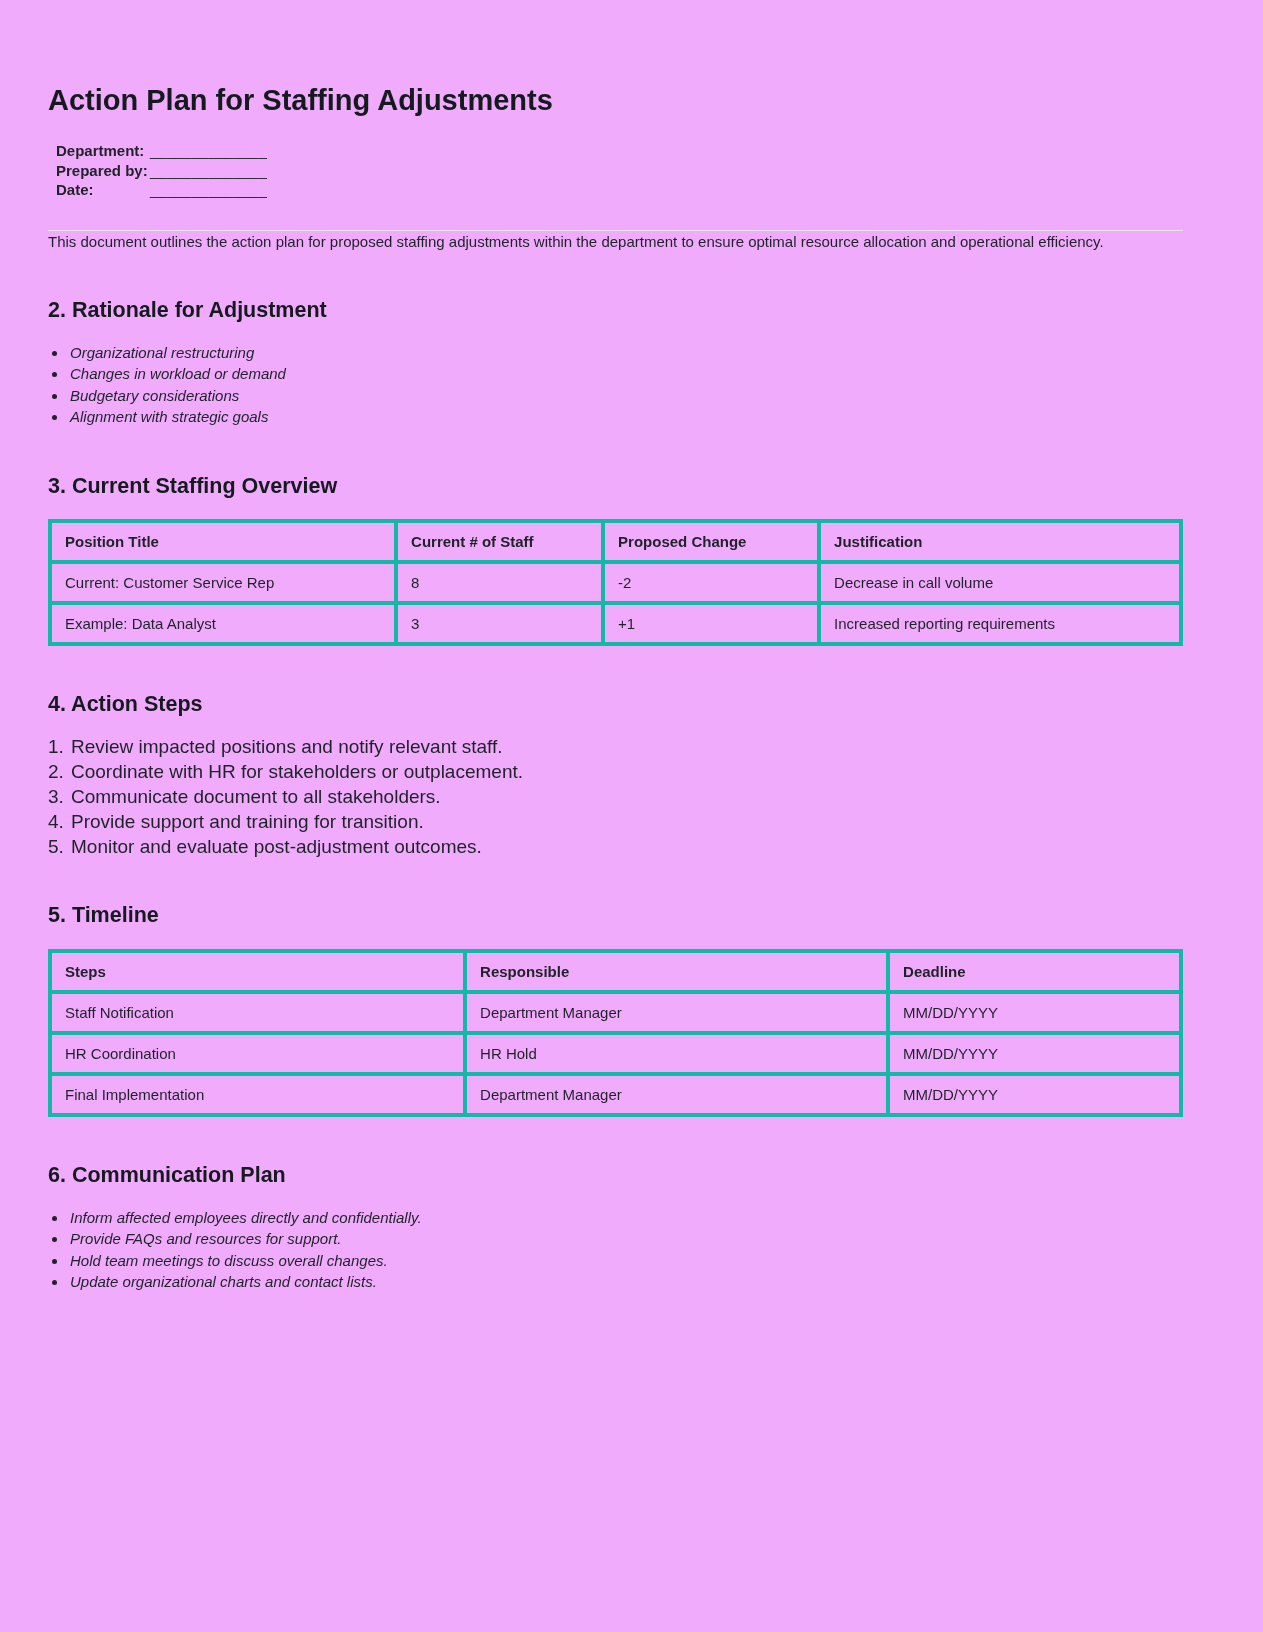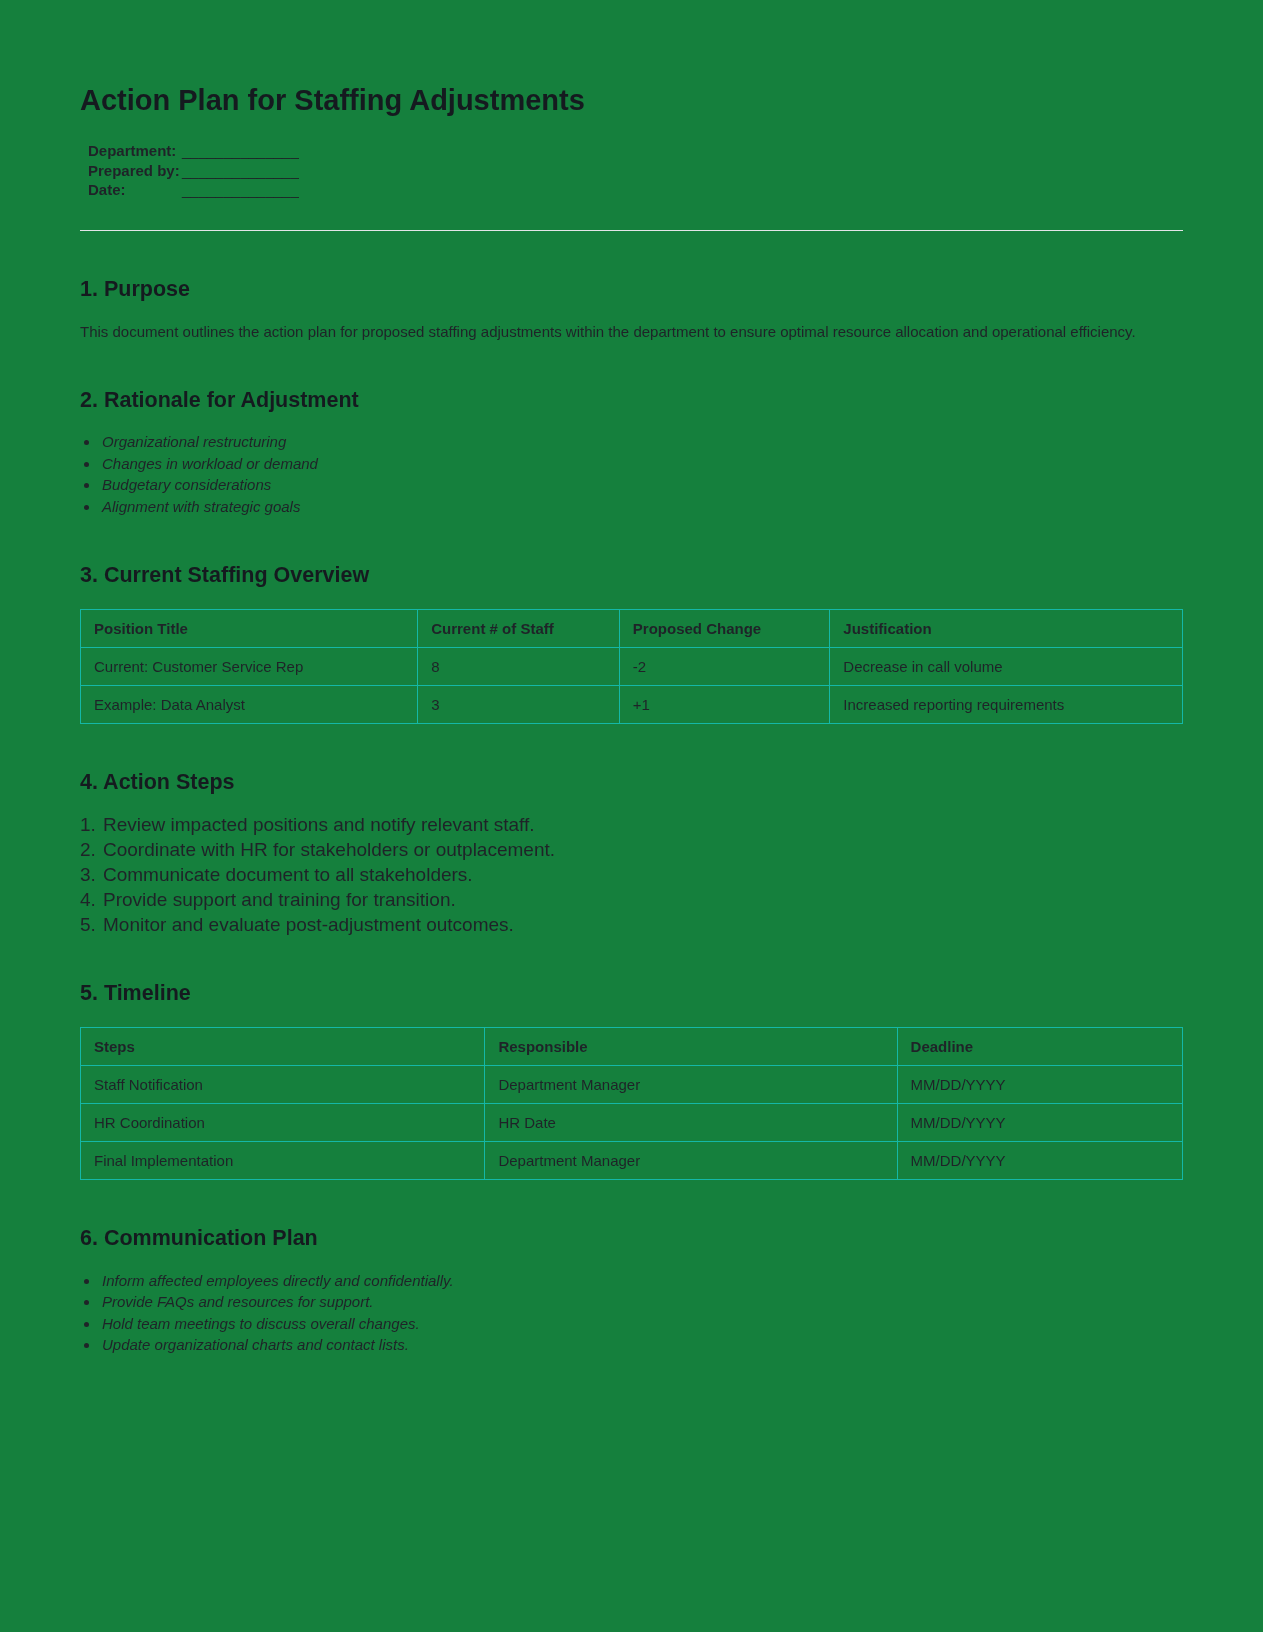--- a/index.html
+++ b/index.html
@@ -1,22 +1,22 @@
 <!DOCTYPE html>
 <html><head>
 <meta charset="utf-8">
 <style>
   html, body { margin: 0; padding: 0; background: #ffffff; }
   .page {
     position: relative;
     width: 1263px;
     height: 1632px;
     box-sizing: border-box;
-    padding: 84px 80px 40px 80px;
-    background: #15803d;
+    padding: 84px 80px 40px 48px;
+    background: #f0abfc;
     font-family: "Liberation Sans", "DejaVu Sans", sans-serif;
     color: #1f2328;
     overflow: hidden;
   }
   h1.doc-title {
     margin: 0 0 24px 0;
     font-size: 29px;
     line-height: 1.15;
     font-weight: 700;
     color: #151a1f;
@@ -62,21 +62,21 @@
     margin-bottom: 4px;
     padding-left: 2px;
   }
   table.doc-table {
     border-collapse: collapse;
     width: 100%;
     margin-top: 20px;
     table-layout: fixed;
   }
   table.doc-table th, table.doc-table td {
-    border: 1px solid #14b8a6;
+    border: 4px solid #14b8a6;
     padding: 10px 13px;
     font-size: 15px;
     line-height: 17px;
     text-align: left;
     vertical-align: middle;
     overflow: hidden;
   }
   table.doc-table th { font-weight: 700; }
   
   table.staffing col.c0 { width: 30.6%; }
@@ -105,21 +105,20 @@
       <span class="meta-blank">______________</span>
     </div>
     <div class="meta-row">
       <span class="meta-label">Date:</span>
       <span class="meta-blank">______________</span>
     </div>
   </div>
 
   <hr class="rule">
 
-  <h2 class="section-heading">1. Purpose</h2>
   <p class="body-text">This document outlines the action plan for proposed staffing adjustments within the department to ensure optimal resource allocation and operational efficiency.</p>
 
   <h2 class="section-heading">2. Rationale for Adjustment</h2>
   <ul class="bullet-list">
     <li>Organizational restructuring</li>
     <li>Changes in workload or demand</li>
     <li>Budgetary considerations</li>
     <li>Alignment with strategic goals</li>
   </ul>
 
@@ -179,21 +178,21 @@
       </tr>
     </thead>
     <tbody>
       <tr>
         <td>Staff Notification</td>
         <td>Department Manager</td>
         <td>MM/DD/YYYY</td>
       </tr>
       <tr>
         <td>HR Coordination</td>
-        <td>HR Date</td>
+        <td>HR Hold</td>
         <td>MM/DD/YYYY</td>
       </tr>
       <tr>
         <td>Final Implementation</td>
         <td>Department Manager</td>
         <td>MM/DD/YYYY</td>
       </tr>
     </tbody>
   </table>
 

